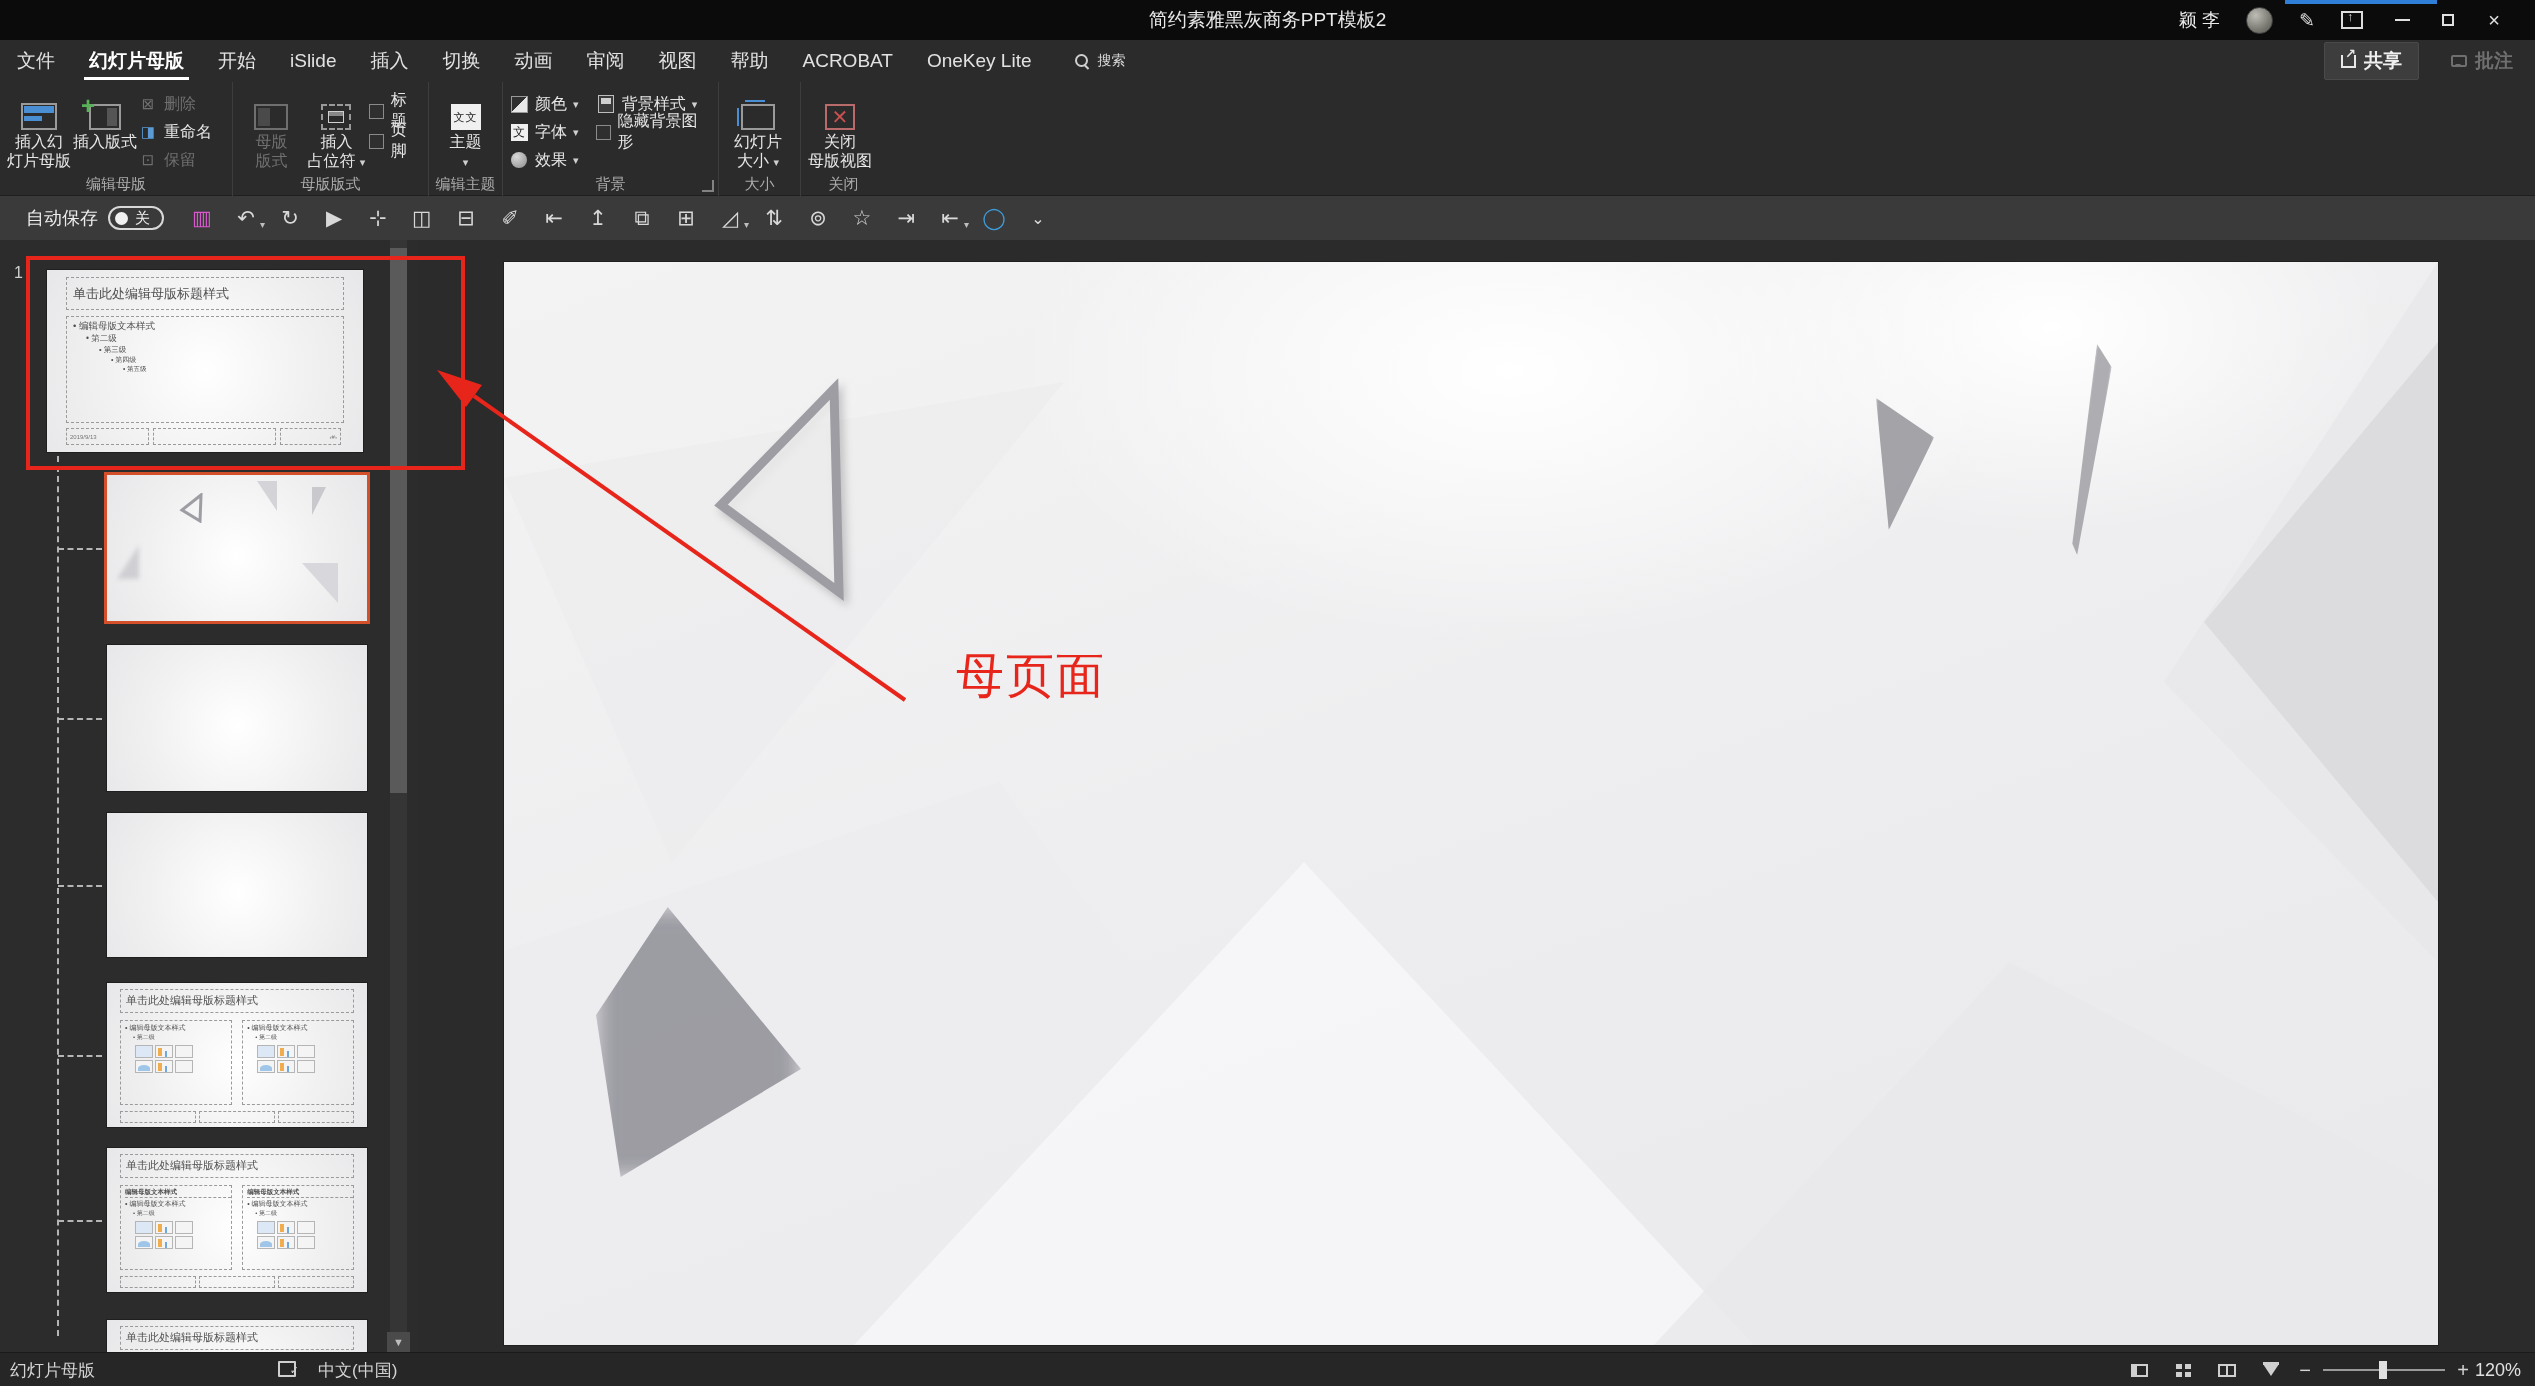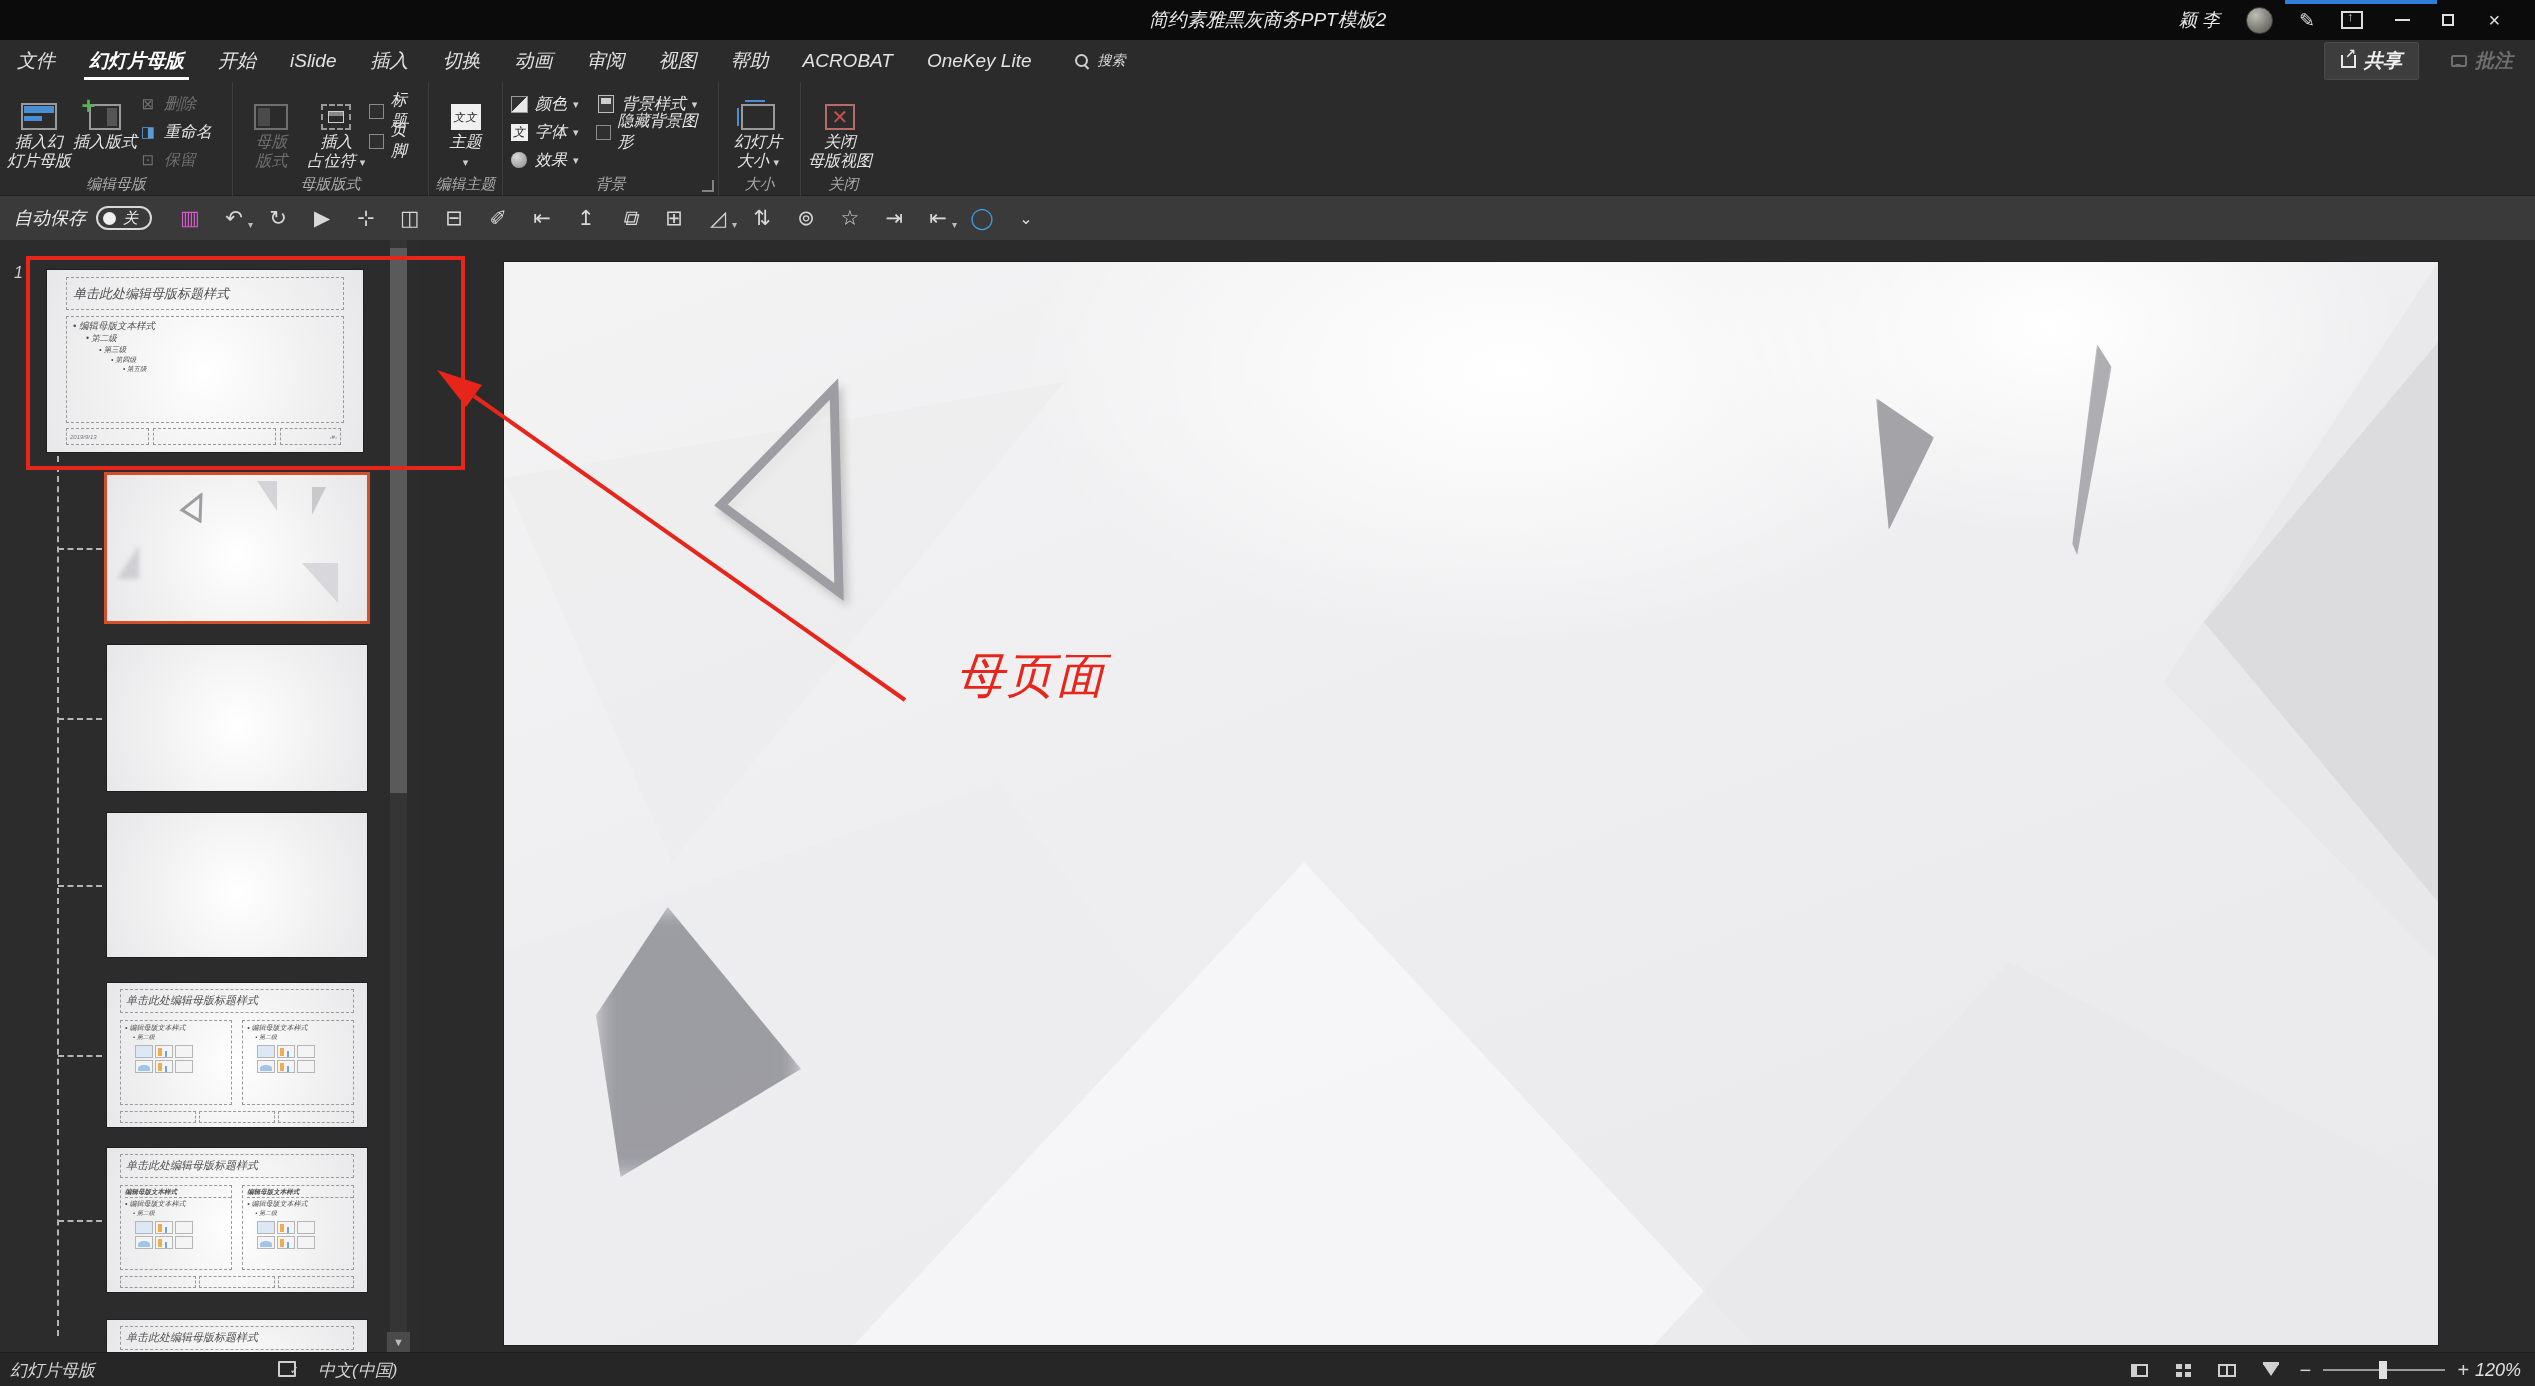--- a/index.html
+++ b/index.html
@@ -4,21 +4,21 @@
 <style>
   :root{
     --accent_red:#e8251a;
     --selection_orange:#d4502a;
     --save_pink:#d957cf;
     --oval_blue:#3f9bd8;
     --tab_underline:#ffffff;
   }
   *{margin:0;padding:0;box-sizing:border-box;}
   body{background:#1a1a1a;font-family:"Liberation Sans","DejaVu Sans",sans-serif;}
-  #app{position:relative;width:2535px;height:1386px;background:#2b2b2b;overflow:hidden;color:#e8e8e8;font-style:italic;}
+  #app{position:relative;width:2535px;height:1386px;background:#2b2b2b;overflow:hidden;color:#e8e8e8;}
 
   
   .titlebar{position:absolute;left:0;top:0;width:2535px;height:40px;background:#0b0b0b;}
   .titlebar .title{position:absolute;left:0;right:0;top:0;height:40px;line-height:40px;text-align:center;font-size:19px;color:#e8e8e8;}
   .tb-right{position:absolute;right:0;top:0;height:40px;display:flex;align-items:center;gap:26px;padding-right:18px;}
   .tb-user{font-size:18px;color:#eaeaea;}
   .avatar{width:27px;height:27px;border-radius:50%;background:radial-gradient(circle at 35% 30%,#bdbdb5,#7a7a72 60%,#54544e);border:1px solid #444;}
   .tb-ic{font-size:19px;color:#dcdcdc;}
   .ribbon-disp-ic{width:22px;height:18px;border:2px solid #dcdcdc;position:relative;}
   .ribbon-disp-ic:after{content:"↑";position:absolute;left:4px;top:-4px;font-size:13px;color:#dcdcdc;}
@@ -79,21 +79,21 @@
   .ic-effects{width:16px;height:16px;border-radius:50%;background:radial-gradient(circle at 35% 30%,#d9d9d9,#8a8a8a);}
   .ic-bgstyle{width:16px;height:18px;border:1px solid #bdbdbd;background:#3a3a3a;position:relative;}
   .ic-bgstyle:after{content:"";position:absolute;left:2px;top:2px;width:10px;height:6px;background:#cfcfcf;}
   .ic-slidesize{width:34px;height:26px;border:2px solid #9a9a9a;position:relative;}
   .ic-slidesize:before{content:"";position:absolute;left:-6px;top:2px;bottom:2px;width:2px;background:#4a8fd4;}
   .ic-slidesize:after{content:"";position:absolute;left:2px;top:-6px;right:8px;height:2px;background:#4a8fd4;}
   .ic-close{width:30px;height:26px;border:2px solid #b96a6a;display:flex;align-items:center;justify-content:center;color:#c75050;font-size:20px;font-weight:bold;}
   .dialog-launcher{position:absolute;right:4px;bottom:4px;width:12px;height:12px;border-left:2px solid #9a9a9a;border-bottom:2px solid #9a9a9a;transform:rotate(270deg);opacity:.8;}
 
   
-  .qat{position:absolute;left:0;top:196px;width:2535px;height:44px;background:#3a3a3a;display:flex;align-items:center;gap:0;padding-left:14px;}
+  .qat{position:absolute;left:0;top:196px;width:2535px;height:44px;background:#3a3a3a;display:flex;align-items:center;gap:0;padding-left:26px;}
   .qat-label{font-size:18px;color:#ececec;margin-right:10px;}
   .toggle{width:56px;height:24px;border:2px solid #d8d8d8;border-radius:12px;display:flex;align-items:center;gap:7px;padding:0 5px;margin-right:16px;}
   .toggle .dot{width:13px;height:13px;border-radius:50%;background:#f0f0f0;}
   .toggle .tstate{font-size:15px;color:#f0f0f0;}
   .qat-ic{width:44px;height:36px;display:flex;align-items:center;justify-content:center;font-size:21px;color:#d8d8d8;position:relative;}
   .qat-ic .mini-drop{position:absolute;right:3px;bottom:6px;font-size:10px;color:#bdbdbd;}
   .qat-ic.pink{color:var(--save_pink);}
   .qat-ic.blue{color:var(--oval_blue);font-weight:bold;}
 
   

